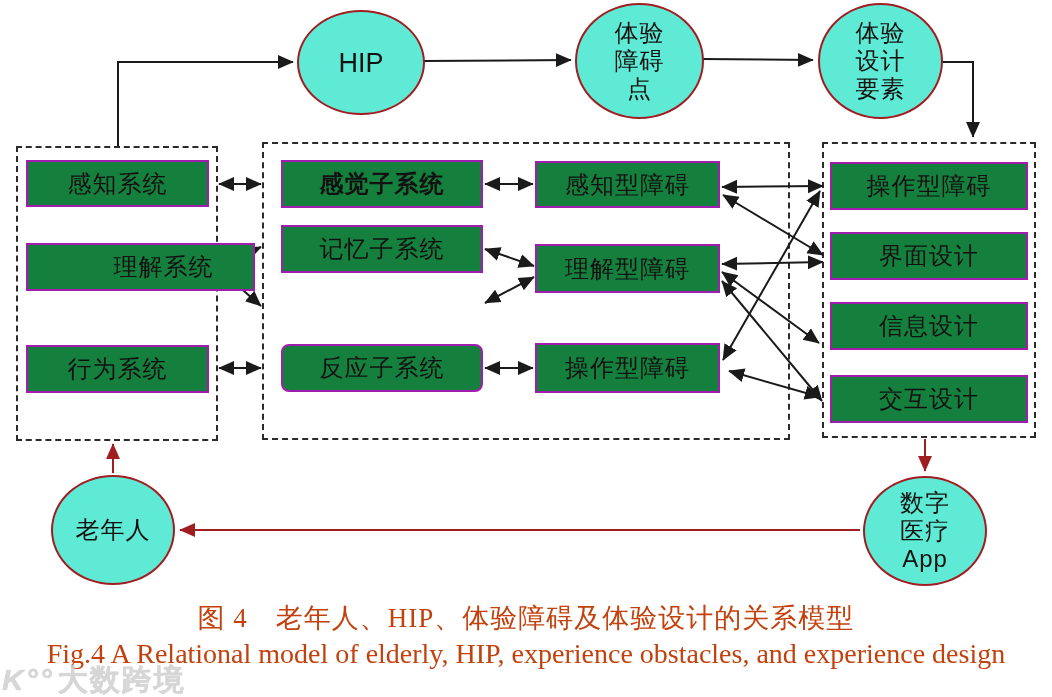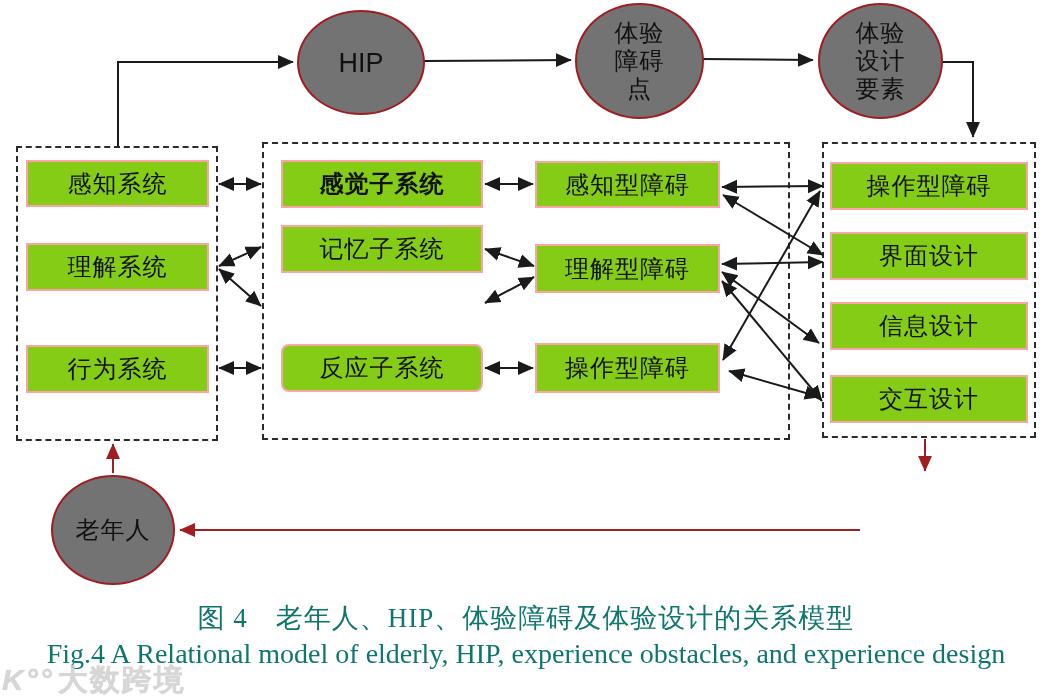--- a/index.html
+++ b/index.html
@@ -2,34 +2,34 @@
 <html><head>
 <meta charset="utf-8">
 <style>
   html,body { margin:0; padding:0; background:#fff; }
   .stage {
     position:relative; width:1052px; height:697px; background:#ffffff;
     font-family:"Liberation Sans", sans-serif; color:#111; overflow:hidden;
   }
   .grp { position:absolute; border:2px dashed #2b2b2b; background:transparent; z-index:2; }
   .box {
-    position:absolute; background:#84cc16; border:2px solid #fca5a5;
+    position:absolute; background:#15803d; border:2px solid #a21caf;
     display:flex; align-items:center; justify-content:center;
     font-size:24px; letter-spacing:1px; white-space:nowrap; z-index:4;
   }
   .circle {
-    position:absolute; background:#737373; border:2px solid #a01d22; border-radius:50%;
+    position:absolute; background:#5eead4; border:2px solid #a01d22; border-radius:50%;
     display:flex; flex-direction:column; align-items:center; justify-content:center;
     font-size:24px; line-height:28px; text-align:center; z-index:4; letter-spacing:1px;
   }
   .circle.hip { font-size:27px; letter-spacing:0; }
   svg.links { position:absolute; left:0; top:0; z-index:3; pointer-events:none; }
   .caption-zh, .caption-en {
     position:absolute; left:0; width:1052px; text-align:center;
-    font-family:"Liberation Serif", serif; color:#0f766e; z-index:5; white-space:nowrap;
+    font-family:"Liberation Serif", serif; color:#c2410c; z-index:5; white-space:nowrap;
   }
   .caption-zh { top:600px; font-size:27px; letter-spacing:1px; }
   .caption-en { top:638px; font-size:28px; }
   .watermark {
     position:absolute; left:2px; top:660px; z-index:6;
     font-size:30px; font-weight:bold; color:#d0d0d0; opacity:0.85;
     letter-spacing:2px; text-shadow:0 0 1px #bdbdbd;
   }
   .watermark .wm-logo { font-style:italic; margin-right:4px; }
 </style>
@@ -93,21 +93,21 @@
     <span>要素</span>
   </div>
 
   <div class="grp" style="left:16px; top:146px; width:198px; height:291px;"></div>
   <div class="grp" style="left:262px; top:142px; width:524px; height:294px;"></div>
   <div class="grp" style="left:822px; top:142px; width:210px; height:292px;"></div>
 
   <div class="box" style="left:26px; top:160px; width:179px; height:43px;">
     <span>感知系统</span>
   </div>
-  <div class="box" style="left:26px; top:243px; width:179px; height:44px;">
+  <div class="box" style="left:26px; top:243px; width:179px; height:44px;padding-left:46px;">
     <span>理解系统</span>
   </div>
   <div class="box" style="left:26px; top:345px; width:179px; height:44px;">
     <span>行为系统</span>
   </div>
 
   <div class="box" style="left:281px; top:160px; width:198px; height:44px;font-weight:bold;">
     <span>感觉子系统</span>
   </div>
   <div class="box" style="left:281px; top:225px; width:198px; height:44px;">
@@ -136,20 +136,25 @@
   <div class="box" style="left:830px; top:302px; width:194px; height:44px;">
     <span>信息设计</span>
   </div>
   <div class="box" style="left:830px; top:375px; width:194px; height:44px;">
     <span>交互设计</span>
   </div>
 
   <div class="circle" style="left:51px; top:475px; width:120px; height:106px;">
     <span>老年人</span>
   </div>
+  <div class="circle" style="left:863px; top:476px; width:120px; height:106px;">
+    <span>数字</span>
+    <span>医疗</span>
+    <span>App</span>
+  </div>
 
   <div class="caption-zh">图 4　老年人、HIP、体验障碍及体验设计的关系模型</div>
   <div class="caption-en">Fig.4 A Relational model of elderly, HIP, experience obstacles, and experience design</div>
 
   <div class="watermark">
     <span class="wm-logo">K°°</span><span>大数跨境</span>
   </div>
 
 </div>
 

